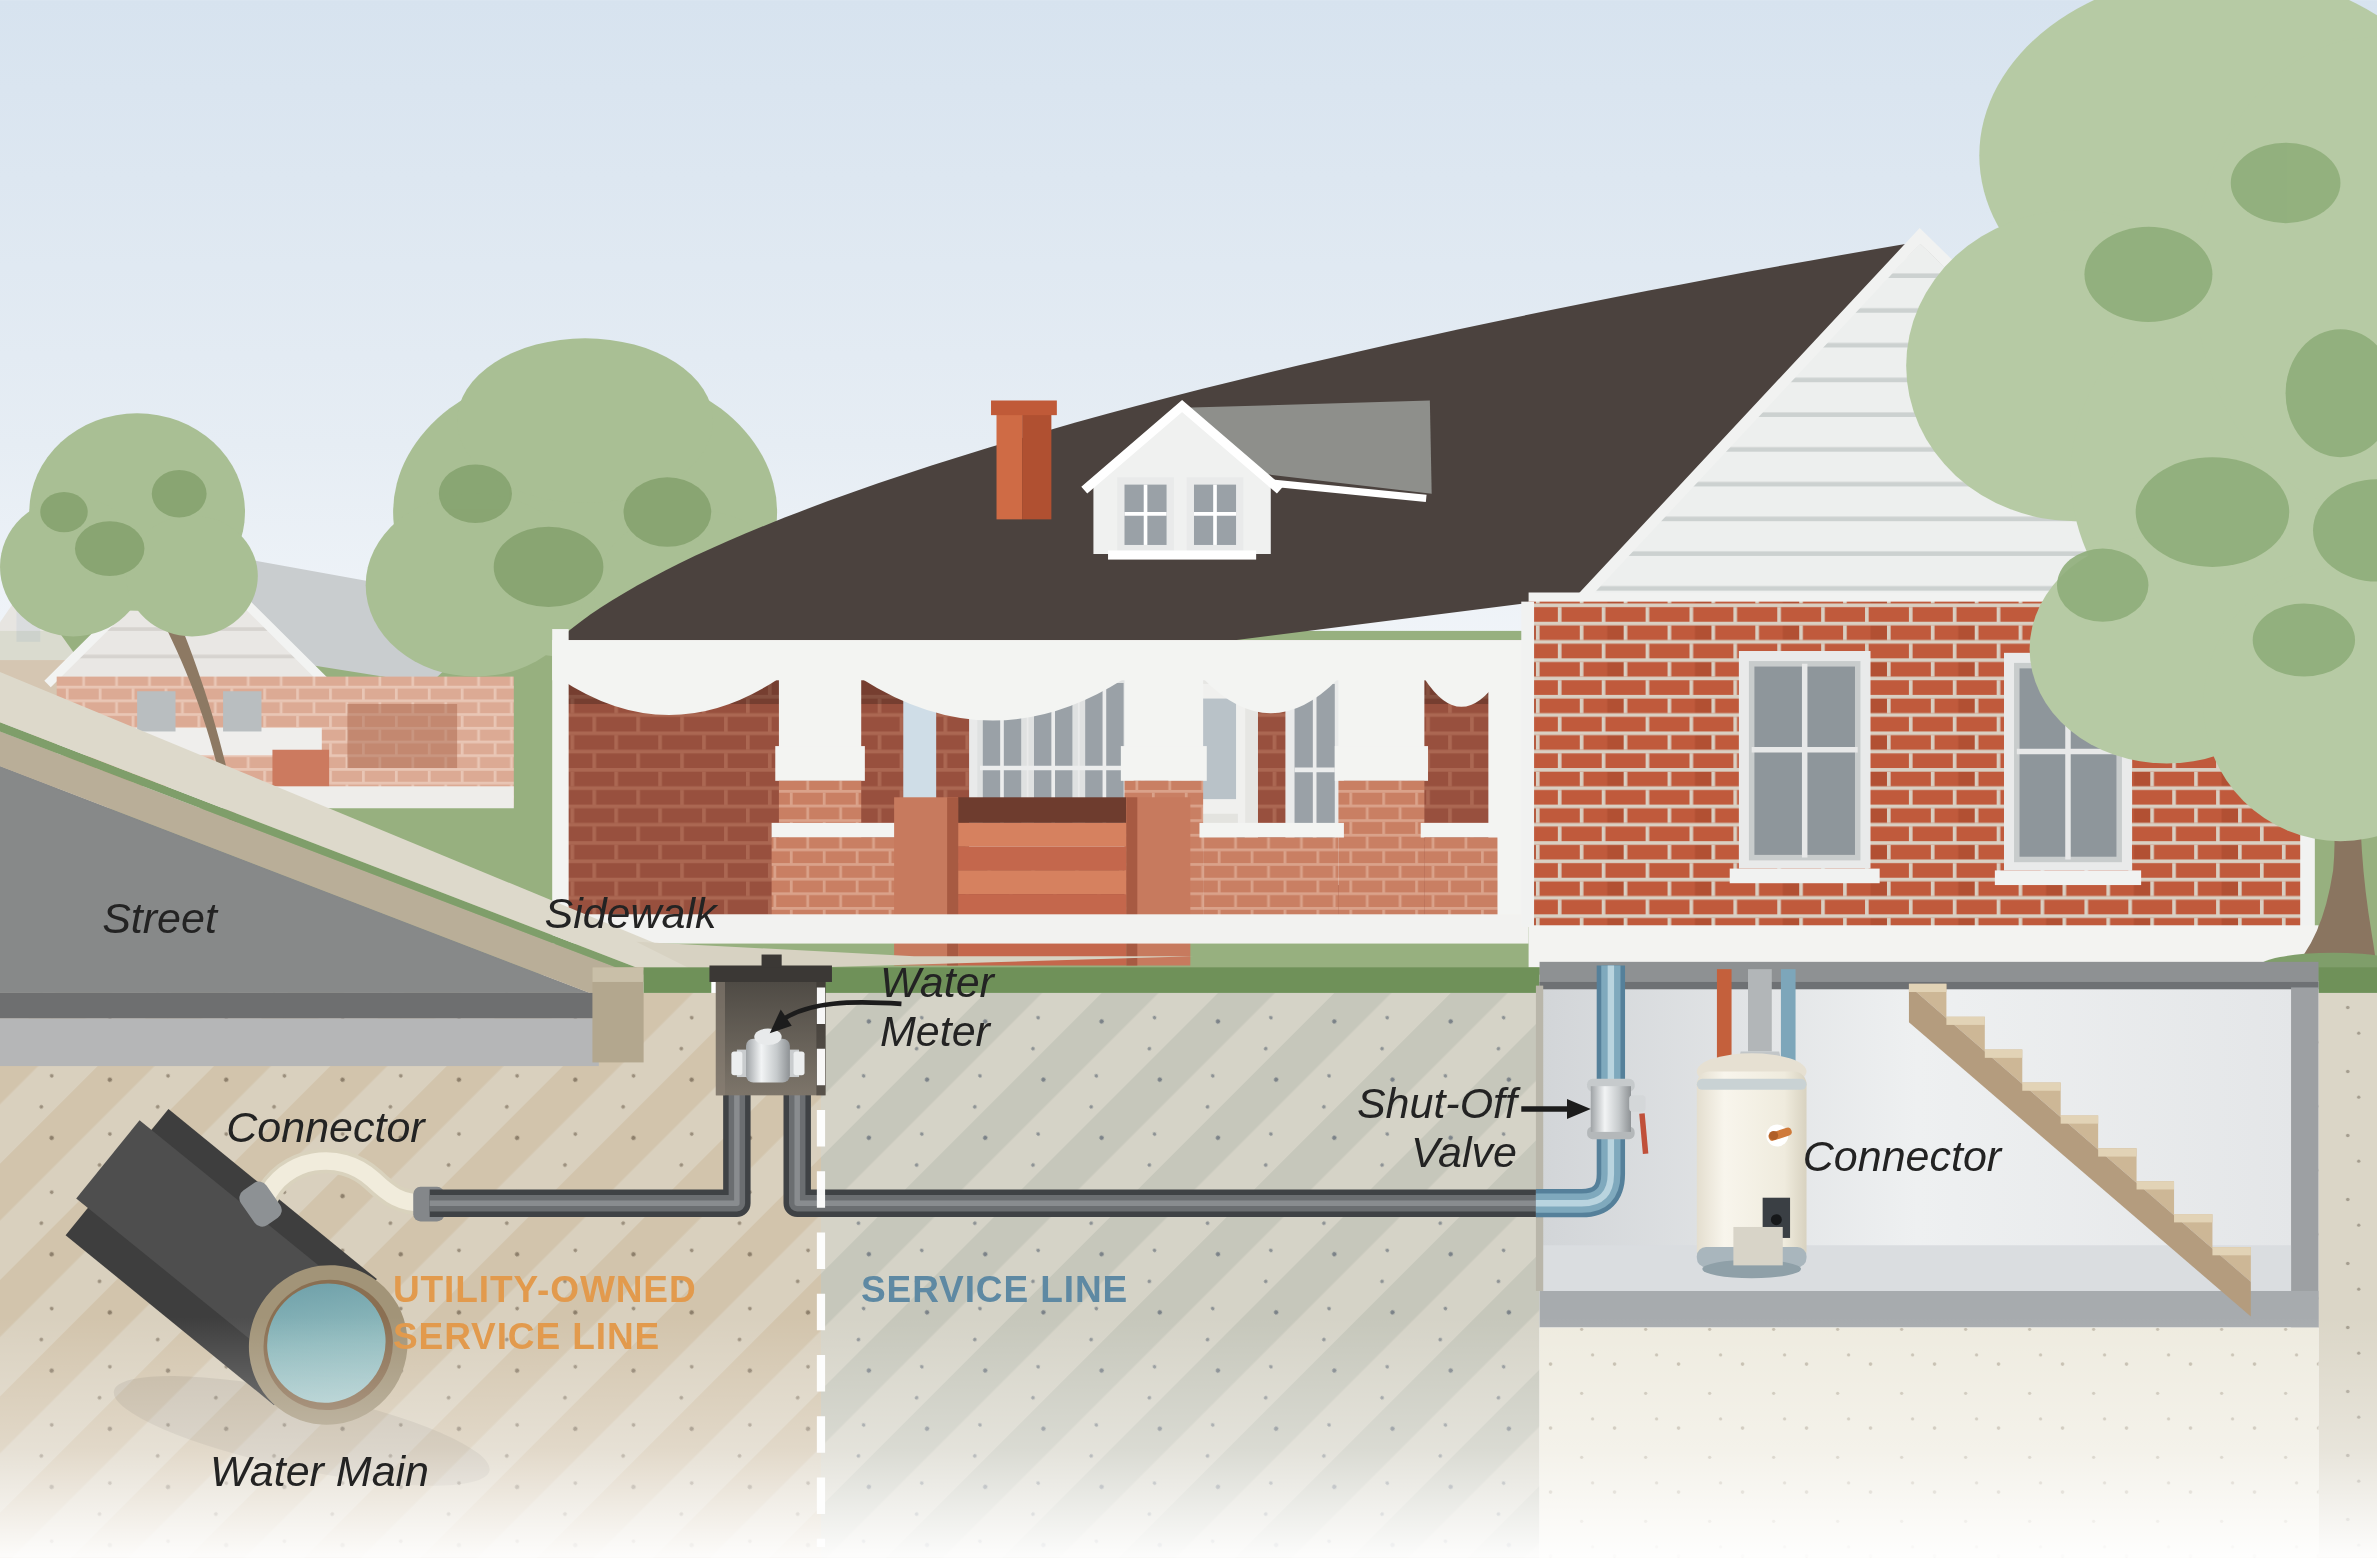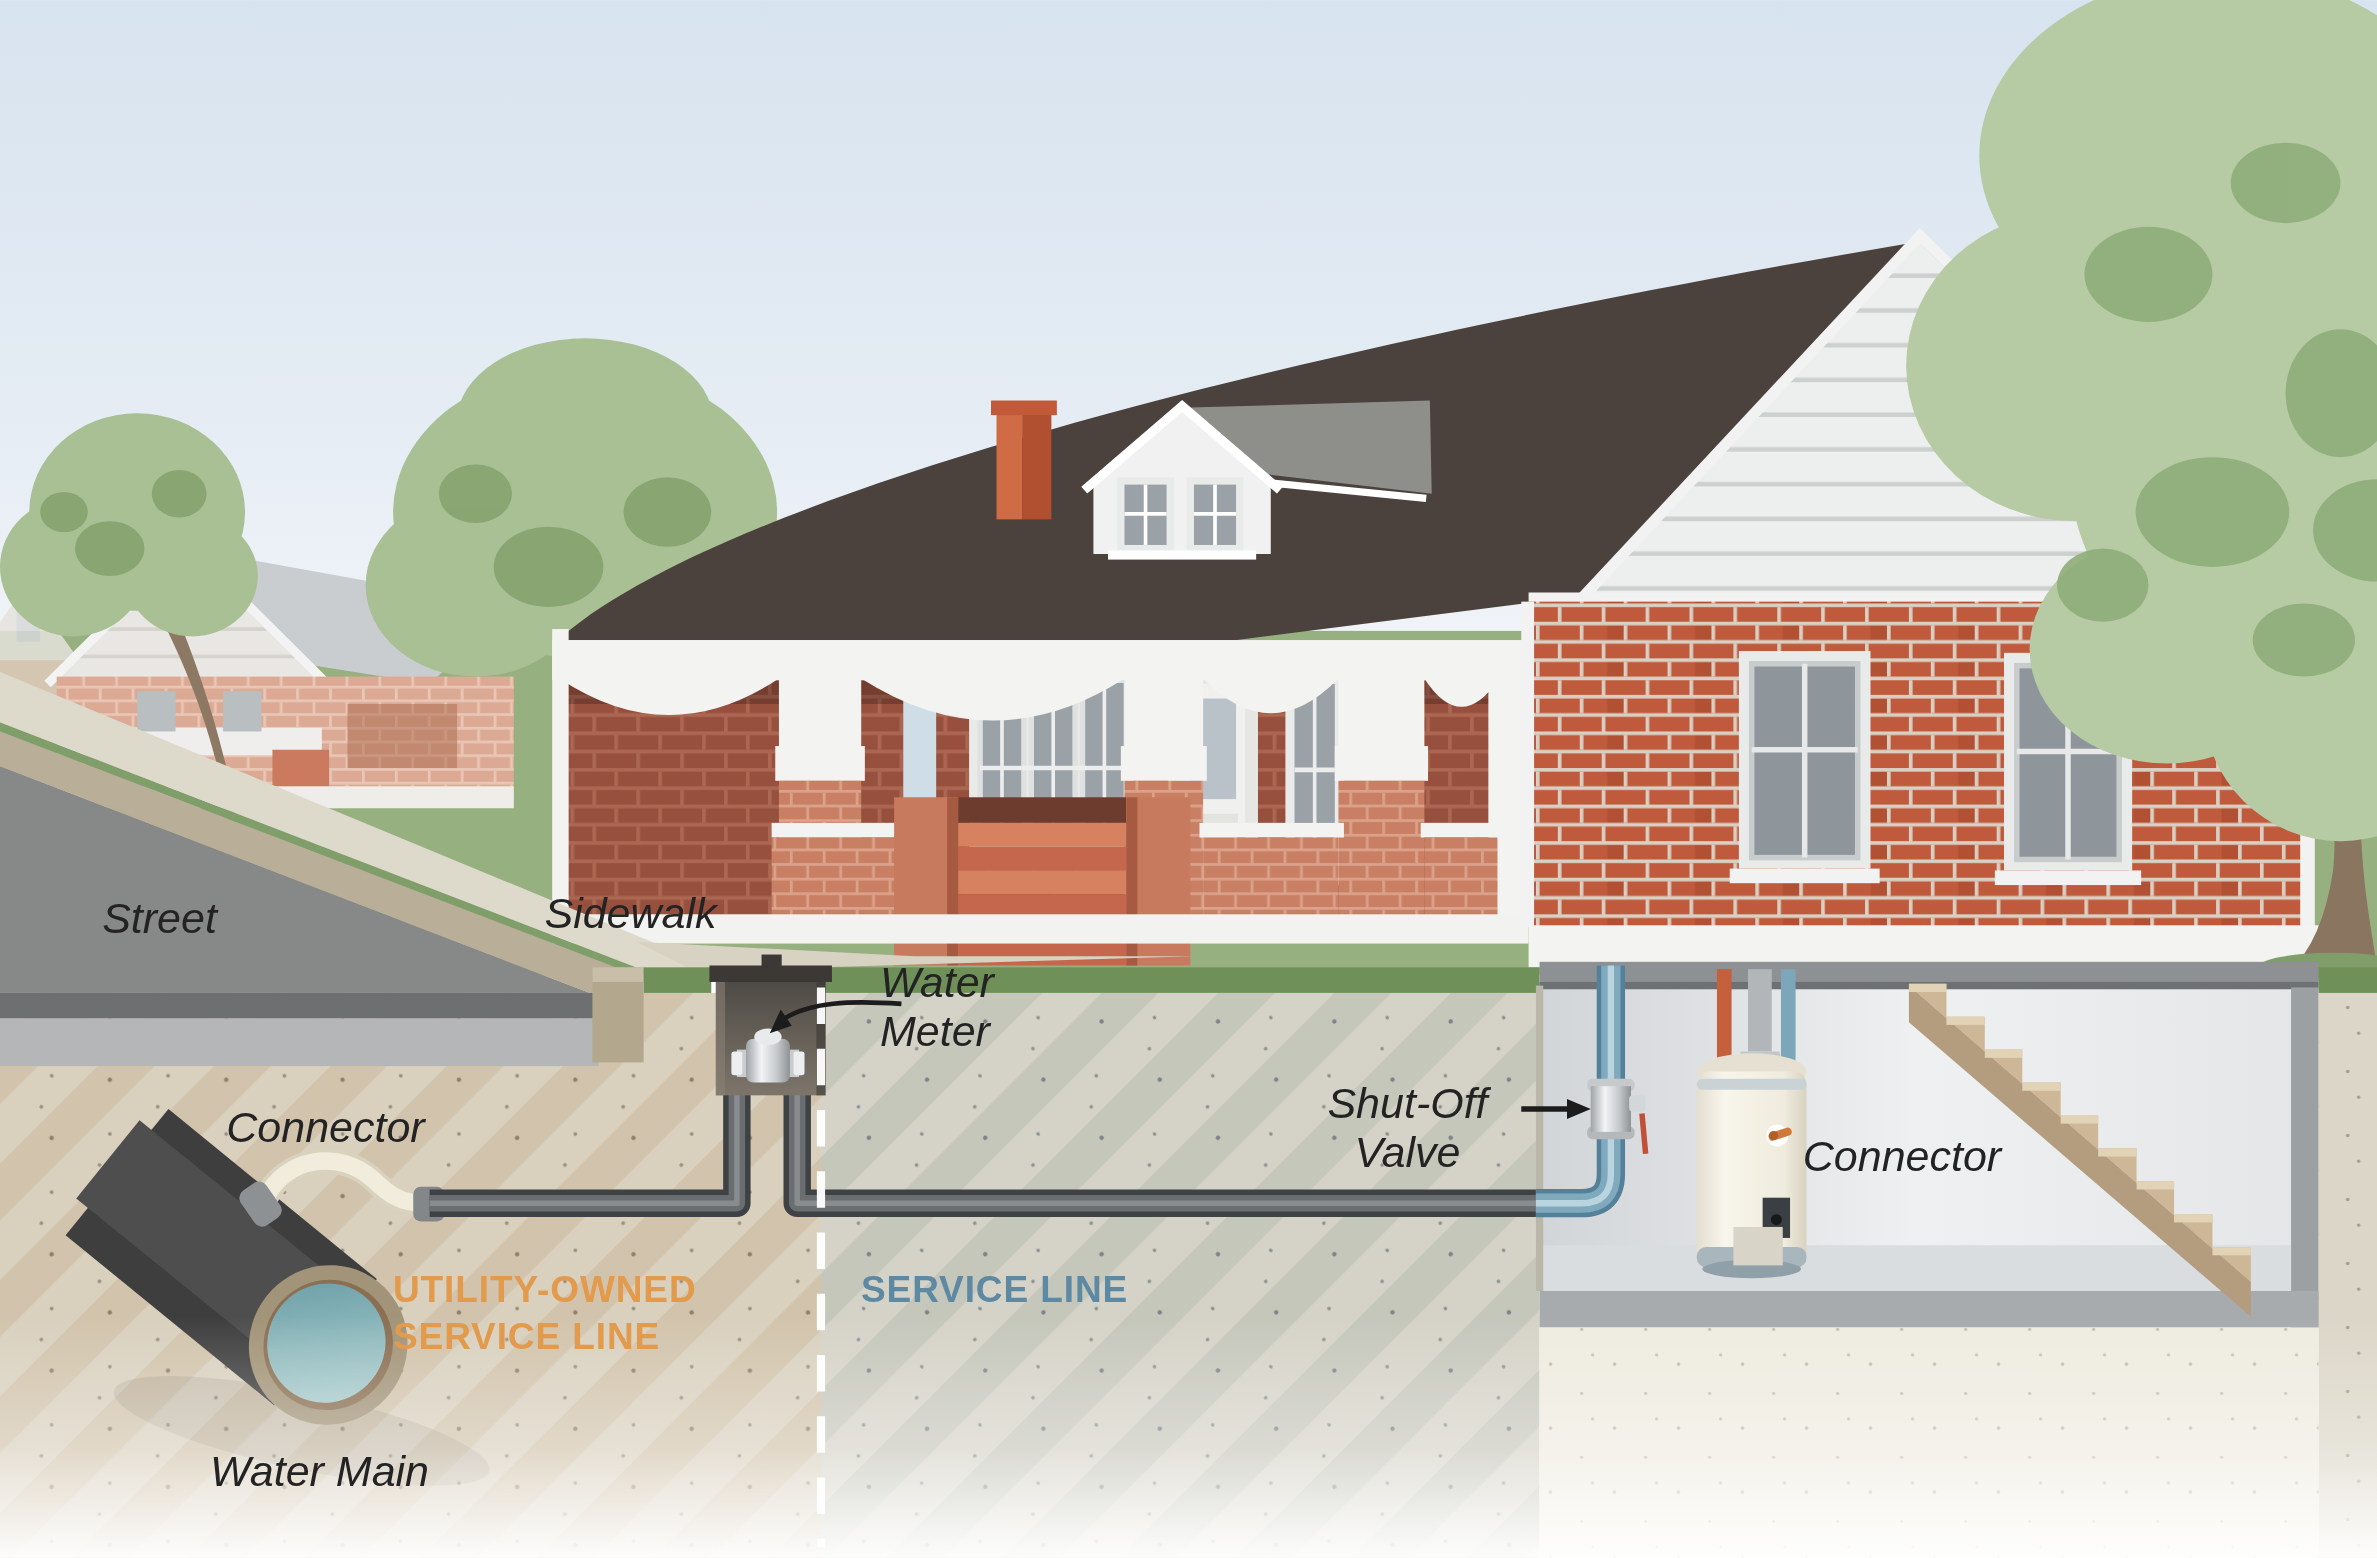--- a/index.html
+++ b/index.html
@@ -2,21 +2,21 @@
 <html style="font-size:14.6px"><head>
 <meta charset="utf-8">
 <style>
   html,body{margin:0;padding:0;background:#ffffff;}
   #stage{position:relative;width:2377px;height:1558px;overflow:hidden;background:#ffffff;
          font-family:"Liberation Sans",sans-serif;}
   #scene{position:absolute;left:0;top:0;}
   .lbl{position:absolute;font-style:italic;font-size:43px;line-height:49px;color:#232323;
        font-family:"Liberation Sans",sans-serif;white-space:nowrap;}
   .lbl.center{text-align:center;}
-  .lbl.right{text-align:center;}
+  .lbl.right{text-align:right;}
   .cap{position:absolute;font-style:normal;font-weight:bold;font-size:37px;line-height:47px;
        letter-spacing:0.9px;font-family:"Liberation Sans",sans-serif;white-space:nowrap;}
   .cap.right{text-align:left;}
   .cap.utility{color:#E29A4D;}
   .cap.customer{color:#5E89A3;}
 </style>
 </head>
 <body>
 
 <div id="stage">

